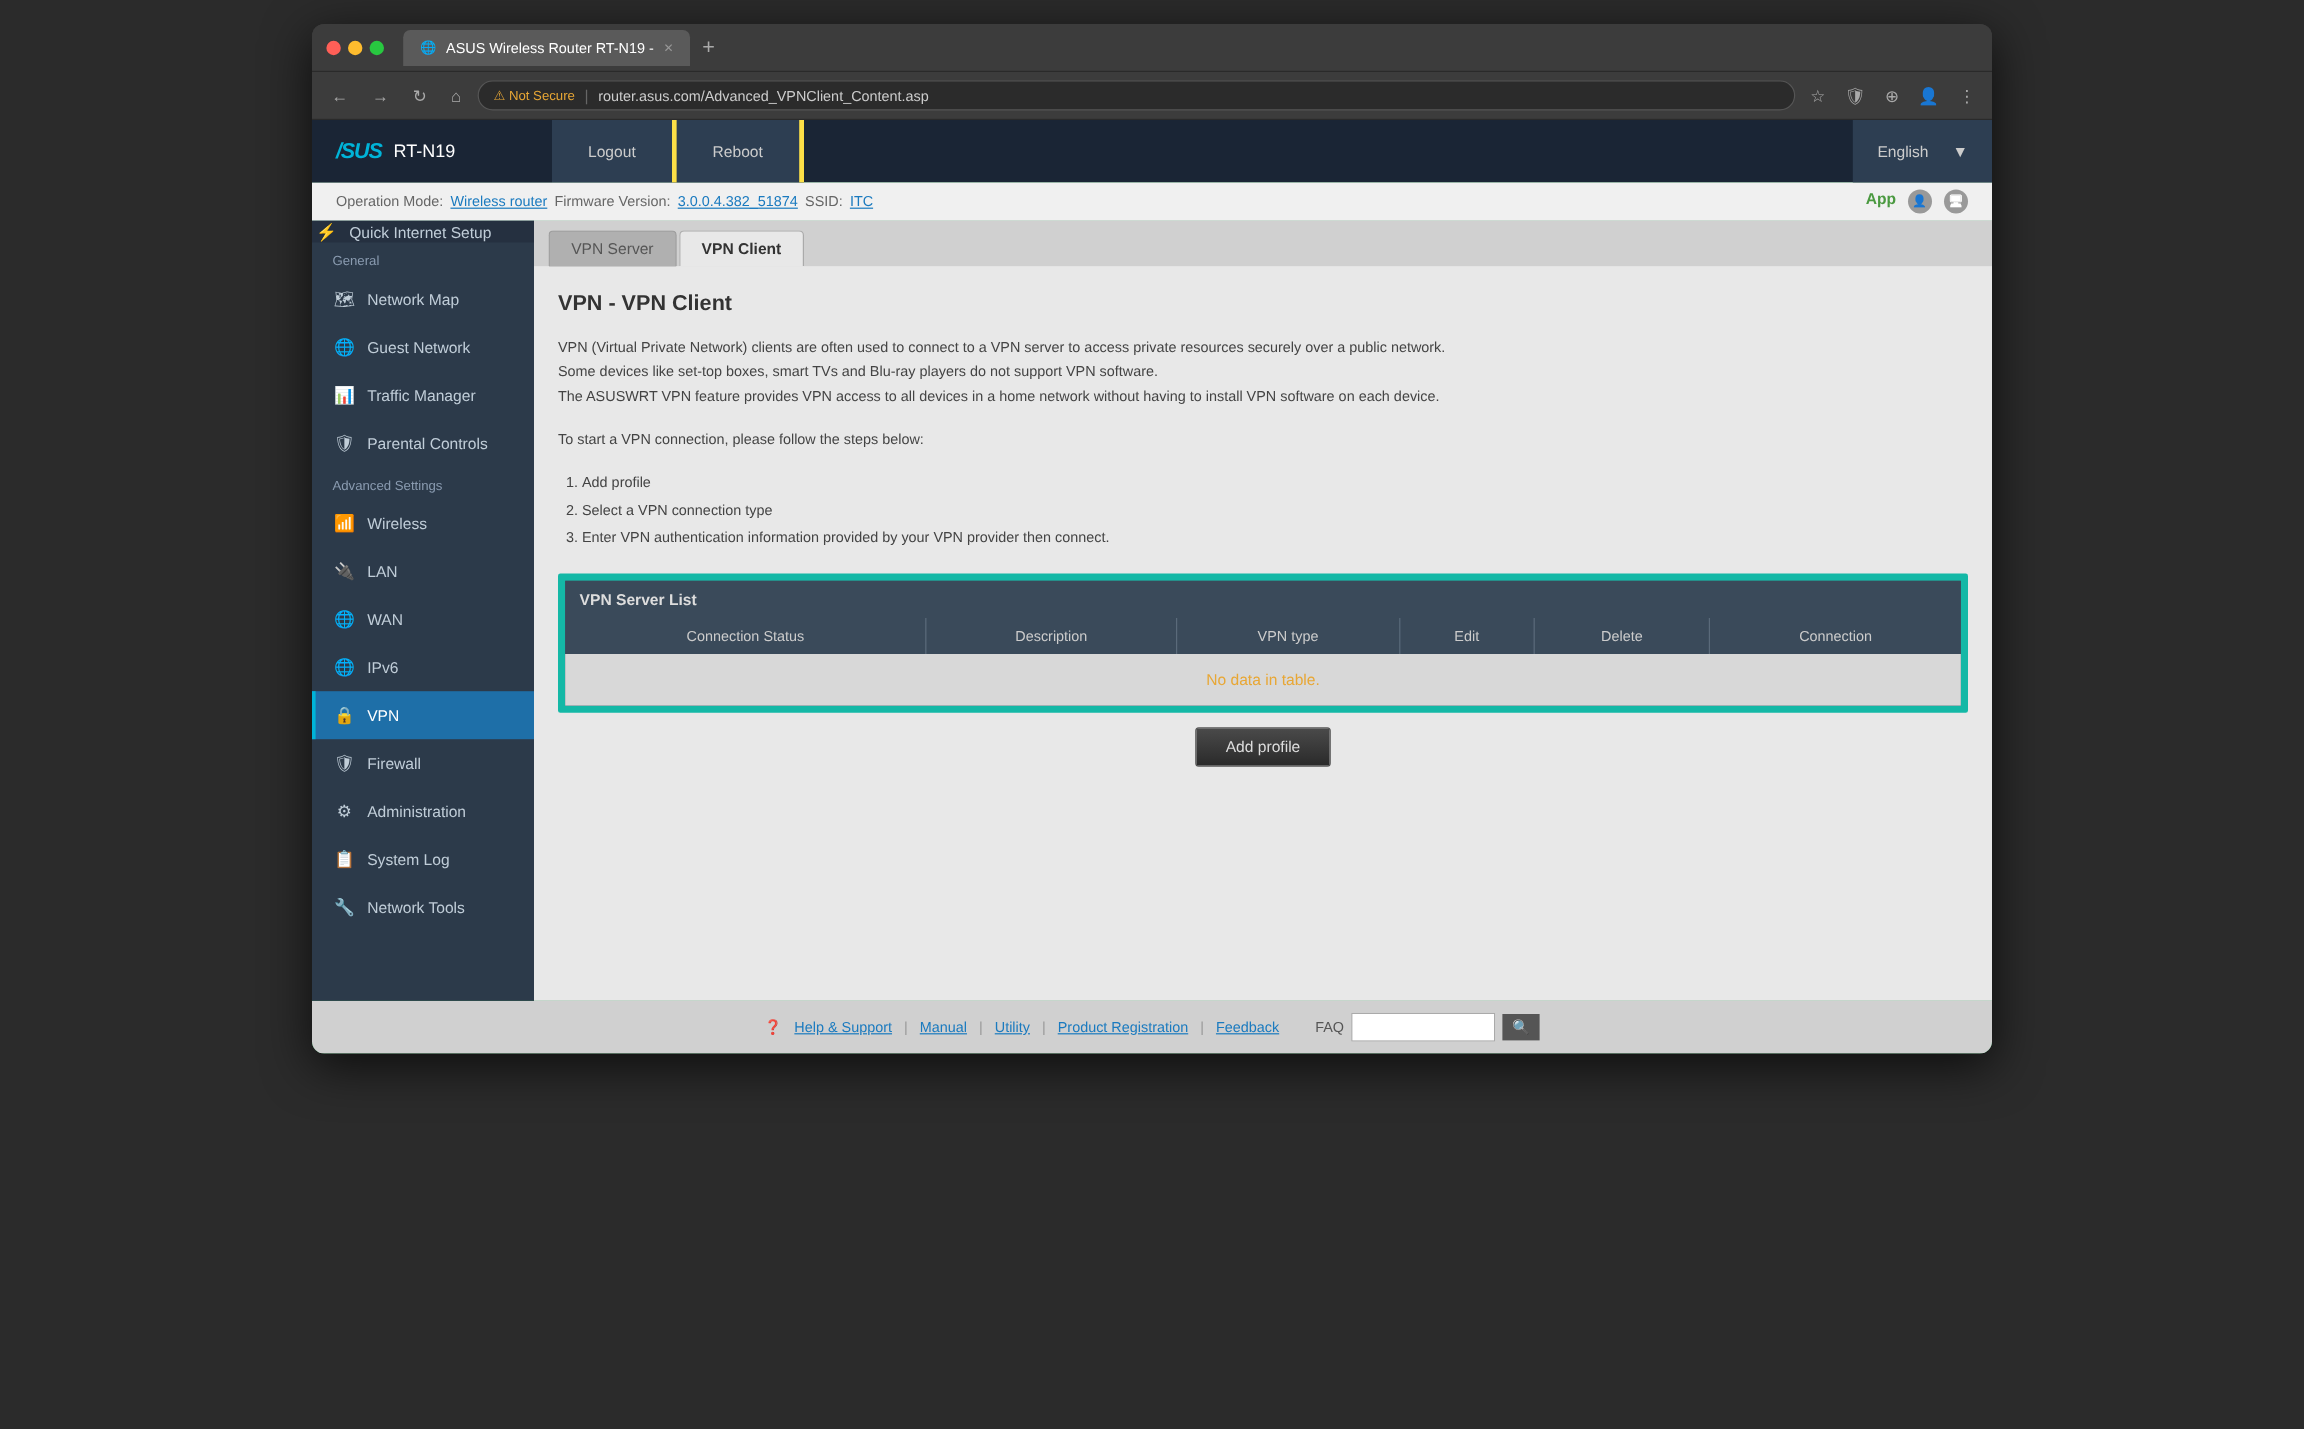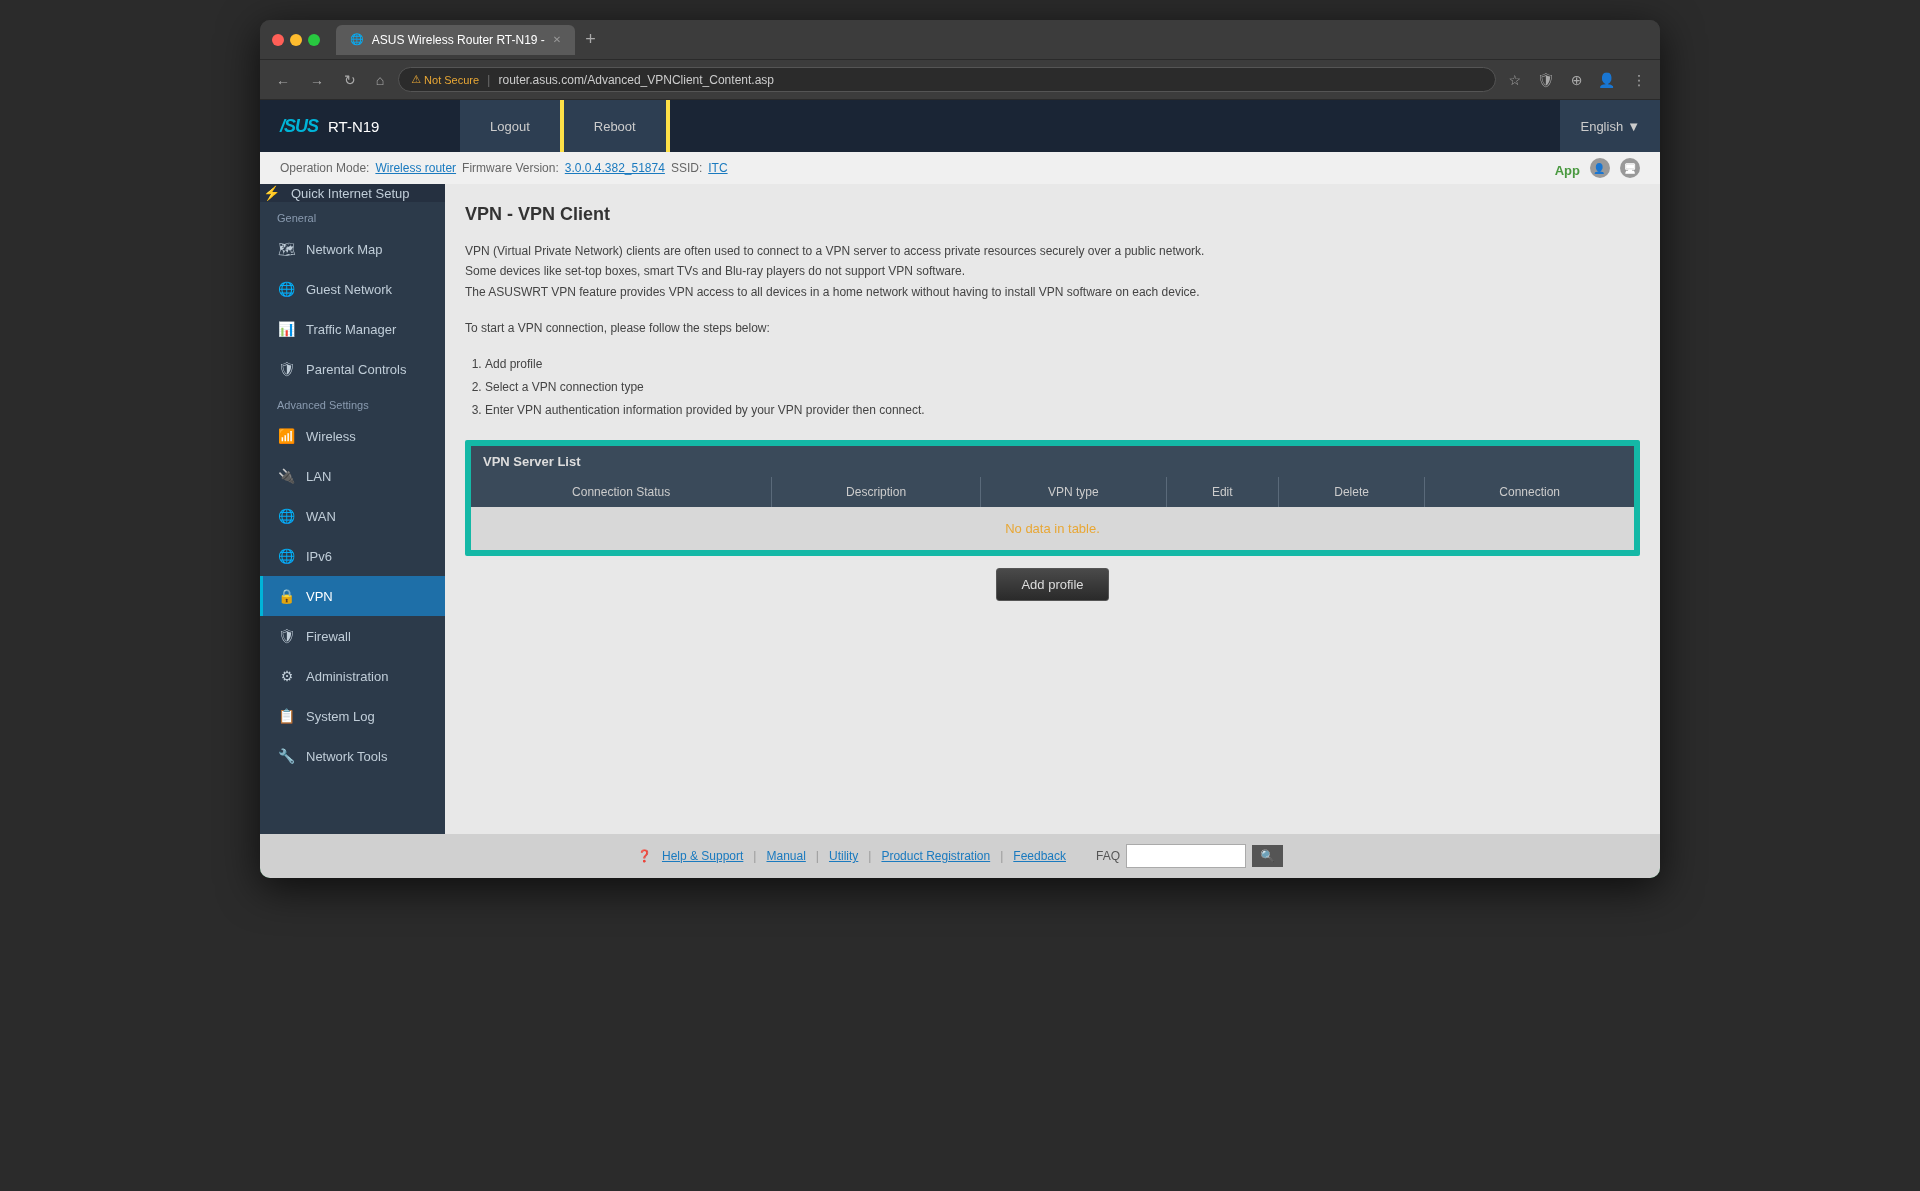--- a/index.html
+++ b/index.html
@@ -217,21 +217,21 @@
     .lang-selector {
       background: #2d3e52;
       border: none;
       color: #ccc;
       padding: 0 20px;
       height: 52px;
       cursor: pointer;
       font-size: 13px;
       display: flex;
       align-items: center;
-      gap: 4px;
+      gap: 20px;
       margin-left: auto;
     }
 
     
     .info-bar {
       background: #f0f0f0;
       padding: 6px 20px;
       font-size: 12px;
       color: #333;
       display: flex;
@@ -243,21 +243,21 @@
       display: flex;
       gap: 6px;
       align-items: center;
     }
 
     .info-label { color: #666; }
     .info-link { color: #1a7abf; text-decoration: underline; cursor: pointer; }
 
     .info-bar-right {
       display: flex;
-      align-items: flex-end;
+      align-items: flex-start;
       gap: 10px;
       color: #4a9940;
       font-weight: bold;
       font-size: 13px;
     }
 
     .icon-circle {
       width: 20px;
       height: 20px;
       border-radius: 50%;
@@ -631,20 +631,28 @@
           <span>System Log</span>
         </div>
         <div class="sidebar-item">
           <span class="sidebar-icon">🔧</span>
           <span>Network Tools</span>
         </div>
       </div>
 
       <div class="content-area">
 
+        <div class="tab-strip">
+          <div class="content-tab">
+            <span>VPN Server</span>
+          </div>
+          <div class="content-tab active">
+            <span>VPN Client</span>
+          </div>
+        </div>
 
         <div class="content-panel">
 
           <div class="page-title">VPN - VPN Client</div>
 
           <div class="description-block">
             <p>VPN (Virtual Private Network) clients are often used to connect to a VPN server to access private resources securely over a public network.</p>
             <p>Some devices like set-top boxes, smart TVs and Blu-ray players do not support VPN software.</p>
             <p>The ASUSWRT VPN feature provides VPN access to all devices in a home network without having to install VPN software on each device.</p>
           </div>

